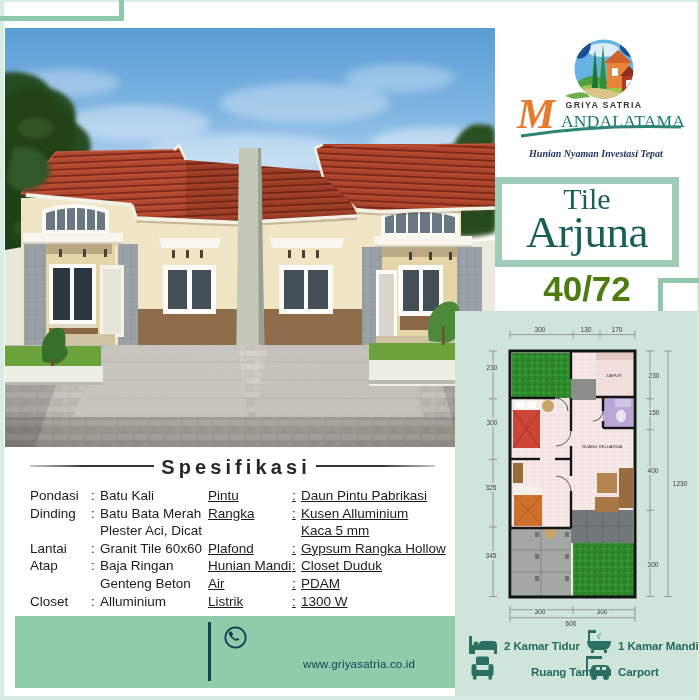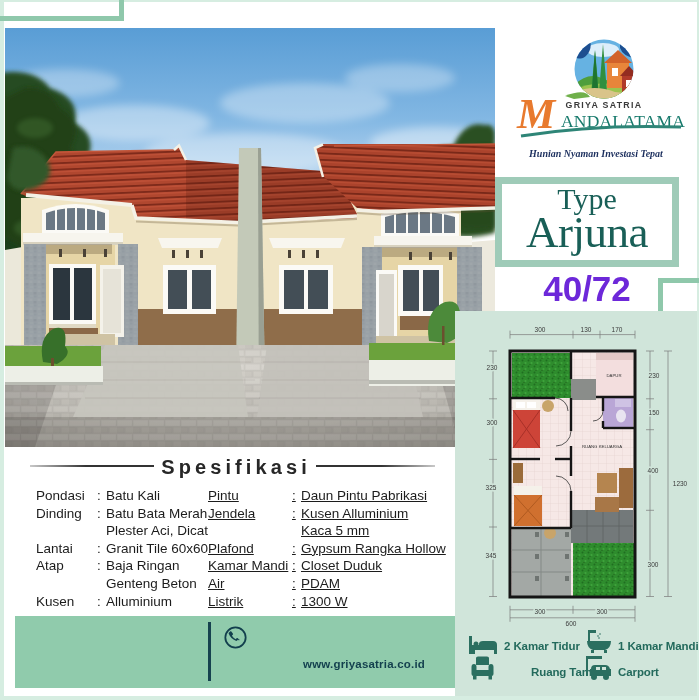--- a/index.html
+++ b/index.html
@@ -5,31 +5,31 @@
   html,body{margin:0;padding:0;}
   body{width:699px;height:700px;background:#d6ede1;font-family:"Liberation Sans",sans-serif;overflow:hidden;}
   #page{position:relative;width:699px;height:700px;overflow:hidden;}
   .abs{position:absolute;}
   .whitebase{left:4px;top:2px;width:693px;height:694px;background:#ffffff;}
   .deco{background:#8fc8ab;}
   .mintpanel{left:455px;top:311px;width:242px;height:385px;background:#d0e5da;z-index:5;}
   .typebox{left:495px;top:177px;width:170px;height:76px;border:7px solid #9fcbb8;background:#fff;text-align:center;color:#195f57;}
   .typebox .t1{font-family:"Liberation Serif",serif;font-size:30px;margin-top:0;line-height:30px;}
   .typebox .t2{font-family:"Liberation Serif",serif;font-size:45px;line-height:42px;margin-top:-3px;letter-spacing:-0.5px;}
-  .t4072{left:497px;top:269px;width:180px;text-align:center;font-size:35px;font-weight:bold;color:#6d28d9;letter-spacing:0px;}
+  .t4072{left:497px;top:269px;width:180px;text-align:center;font-size:35px;font-weight:bold;color:#4d7c0f;letter-spacing:0px;}
   
   .spechead{left:16px;top:456px;width:440px;text-align:center;font-size:20px;color:#272727;letter-spacing:4.1px;font-weight:bold;}
   .dashL{left:30px;top:464.6px;width:124px;height:2.7px;background:linear-gradient(to right,rgba(40,40,40,0.25),#333 45%,#333);}
   .dashR{left:316px;top:464.6px;width:119px;height:2.7px;background:linear-gradient(to left,rgba(40,40,40,0.25),#333 45%,#333);}
   .spec{font-size:13.5px;color:#1c1c1c;line-height:17.6px;white-space:nowrap;}
   .spec td{vertical-align:top;padding:0;}
   .footer{left:15px;top:616px;width:440px;height:72px;background:#90cbac;}
   .addr{left:33px;top:621px;font-size:15px;font-weight:bold;color:#1d4552;line-height:20.3px;}
   .vline{left:208px;top:622px;width:2.6px;height:59px;background:#16424f;}
-  .url{left:303px;top:658px;font-size:11.5px;font-weight:bold;color:#123f4d;letter-spacing:0.2px;}
+  .url{left:303px;top:658px;font-size:11.5px;font-weight:normal;color:#123f4d;letter-spacing:0.2px;}
   .legtxt{font-size:11.5px;font-weight:bold;color:#236a5c;white-space:nowrap;z-index:7;letter-spacing:-0.1px;}
 </style>
 </head>
 <body>
 <div id="page">
   <div class="abs whitebase"></div>
 
   <div class="abs deco" style="left:0;top:16px;width:124px;height:5px;"></div>
   <div class="abs deco" style="left:119px;top:0;width:5px;height:16px;"></div>
   <div class="abs deco" style="left:658px;top:278px;width:41px;height:5px;"></div>
@@ -278,21 +278,21 @@
       <path d="M70,96 Q90,88 95,97 L79,99 Z" fill="#6fb04a"></path>
       <text x="109" y="108" text-anchor="middle" font-size="8.8" font-weight="bold" fill="#3a3a3a" letter-spacing="1.3">GRIYA SATRIA</text>
       <text x="22" y="128" font-family="Liberation Serif, serif" font-style="italic" font-weight="bold" font-size="43" fill="#e87a2e">M</text>
       <text x="66" y="127" font-family="Liberation Serif, serif" font-size="17.5" fill="#177a6c" letter-spacing="0.2">ANDALATAMA</text>
       <path d="M26,136 Q100,124 186,127" fill="none" stroke="#2e8577" stroke-width="3"></path>
       <text x="101" y="157" text-anchor="middle" font-style="italic" font-weight="bold" font-size="10" fill="#1c2f5e" font-family="Liberation Serif, serif">Hunian Nyaman Investasi Tepat</text>
     </svg>
   </div>
 
   <div class="abs typebox">
-    <div class="t1">Type</div>
+    <div class="t1">Tile</div>
     <div class="t2">Arjuna</div>
   </div>
   <div class="abs t4072">40/72</div>
 
   <div class="abs" style="left:455px;top:311px;width:242px;height:385px;z-index:6;">
     <svg width="242" height="385" viewBox="0 0 242 385">
       <defs>
         <pattern id="grass" width="6" height="6" patternUnits="userSpaceOnUse">
           <rect width="6" height="6" fill="#2e8c2d"></rect>
           <circle cx="1.5" cy="1.5" r="1" fill="#1f6e20"></circle>
@@ -433,21 +433,21 @@
       </g>
       <text x="159" y="66" font-size="4.3" fill="#333" text-anchor="middle">DAPUR</text>
       <text x="147" y="137" font-size="4.3" fill="#333" text-anchor="middle">RUANG KELUARGA</text>
     </svg>
   </div>
 
   <div class="abs spechead">Spesifikasi</div>
   <div class="abs dashL"></div>
   <div class="abs dashR"></div>
   <div class="abs spec" style="left:30px;top:487px;">
-    <table class="spec" style="border-collapse:collapse;margin-left:6px;">
+    <table class="spec" style="border-collapse:collapse;">
       <tbody>
           <tr>
             <td style="width:61px;">Pondasi</td>
             <td style="width:9px;">:</td>
             <td>Batu Kali</td>
           </tr>
       <tr>
             <td>Dinding</td>
             <td>:</td>
             <td>Batu Bata Merah<br>Plester Aci, Dicat</td>
@@ -456,47 +456,47 @@
             <td>Lantai</td>
             <td>:</td>
             <td>Granit Tile 60x60</td>
           </tr>
       <tr>
             <td>Atap</td>
             <td>:</td>
             <td>Baja Ringan<br>Genteng Beton</td>
           </tr>
       <tr>
-            <td>Kusen</td>
+            <td>Closet</td>
             <td>:</td>
             <td>Alluminium</td>
           </tr>
     </tbody>
       </table>
   </div>
   <div class="abs spec" style="left:208px;top:487px;text-decoration:underline;">
     <table class="spec" style="border-collapse:collapse;">
       <tbody>
           <tr>
             <td style="width:84px;">Pintu</td>
             <td style="width:9px;">:</td>
             <td>Daun Pintu Pabrikasi</td>
           </tr>
       <tr>
-            <td>Jendela</td>
+            <td>Rangka</td>
             <td>:</td>
             <td>Kusen Alluminium<br>Kaca 5 mm</td>
           </tr>
       <tr>
             <td>Plafond</td>
             <td>:</td>
             <td>Gypsum Rangka Hollow</td>
           </tr>
       <tr>
-            <td>Kamar Mandi</td>
+            <td>Hunian Mandi</td>
             <td>:</td>
             <td>Closet Duduk</td>
           </tr>
       <tr>
             <td>Air</td>
             <td>:</td>
             <td>PDAM</td>
           </tr>
       <tr>
             <td>Listrik</td>

